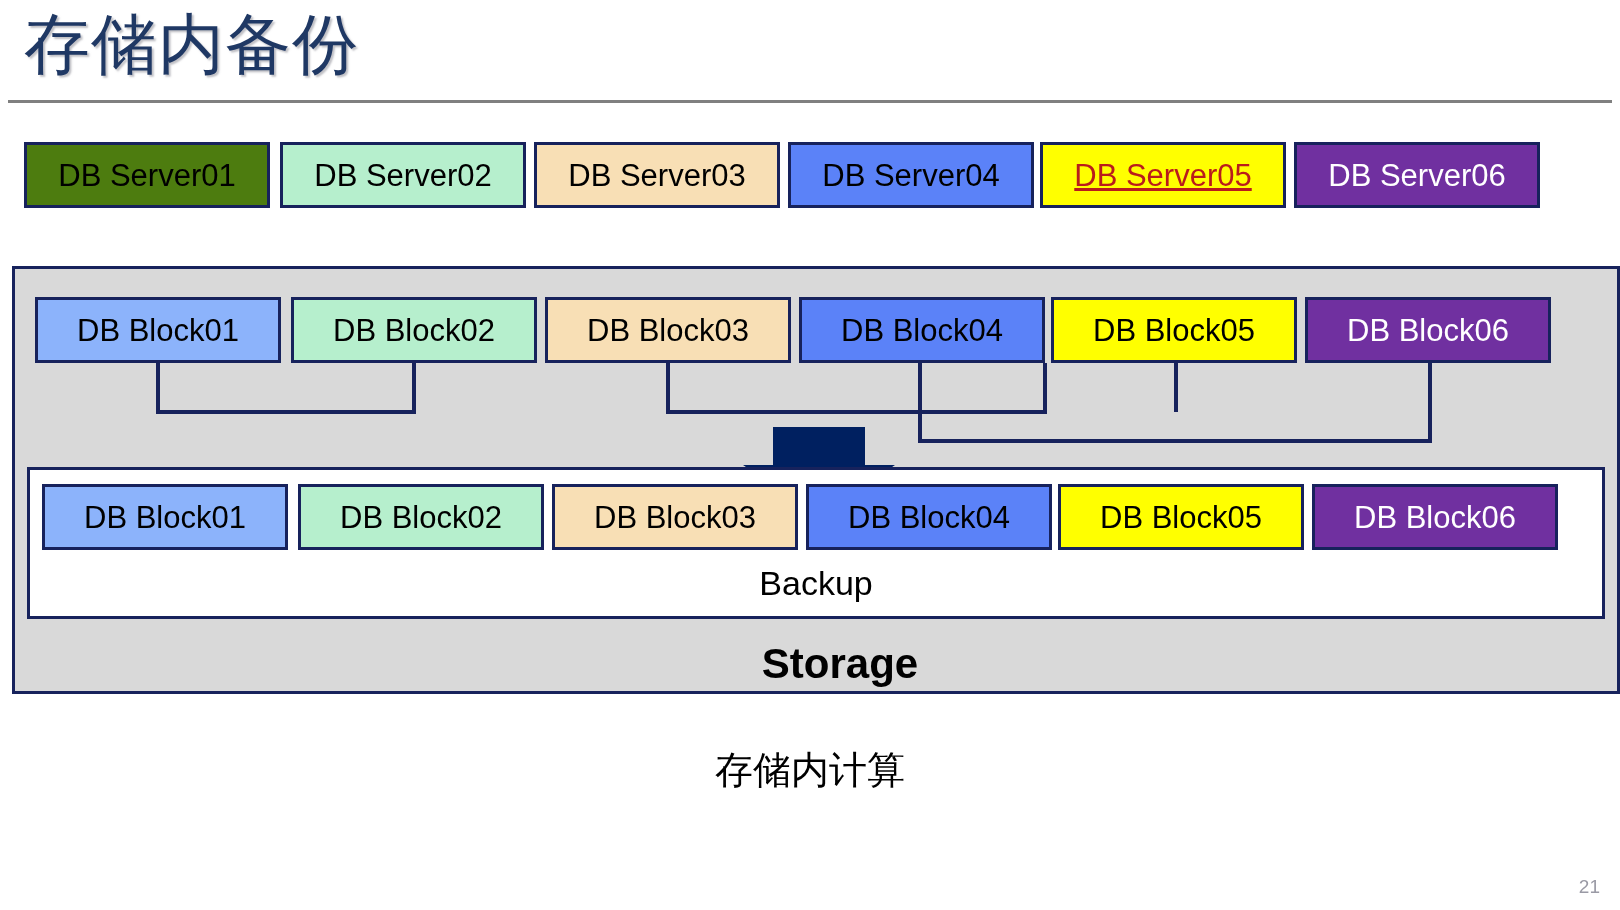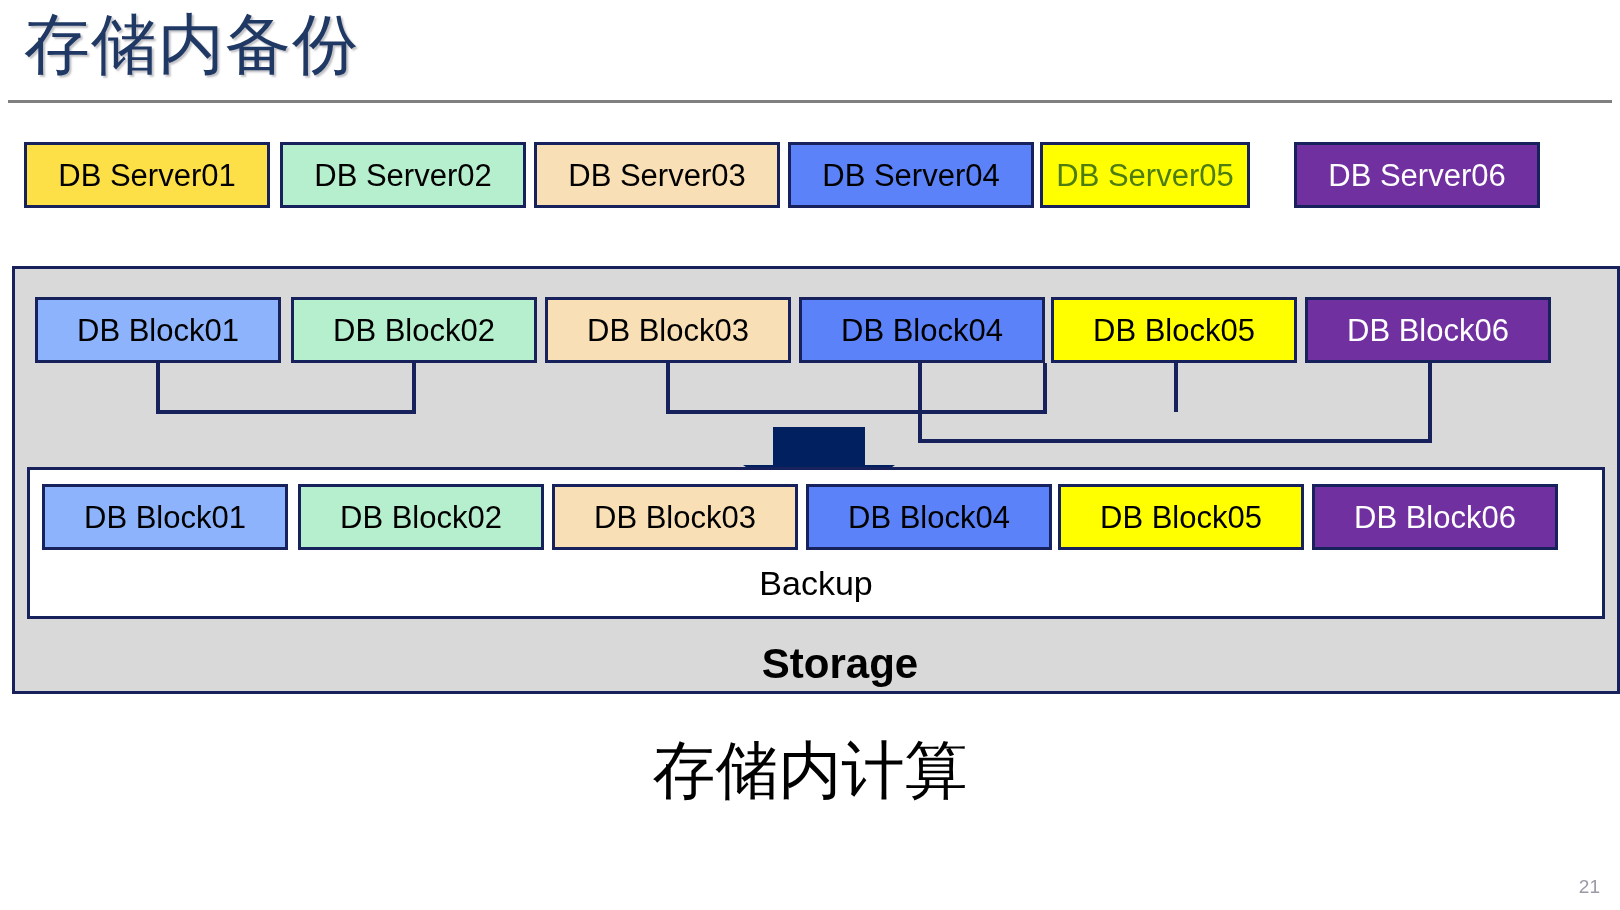--- a/index.html
+++ b/index.html
@@ -116,54 +116,54 @@
     pointer-events: none;
   }
 
   
   #captions {
     position: absolute;
     left: 0;
     right: 0;
     top: 736px;
     text-align: center;
-    font-size: 63px;
+    font-size: 38px;
     line-height: 68px;
     color: #000000;
   }
 
   
   #page-number {
     position: absolute;
     right: 20px;
     bottom: 12px;
     font-size: 19px;
     color: #9A9AA5;
   }
 </style>
 </head>
 <body>
 
 <div id="slide-title" style="color: rgb(31, 56, 100);">存储内备份</div>
 <div id="title-rule" style="background: rgb(128, 128, 128);"></div>
 
 <div id="server-row">
-    <div class="node" style="left: 24px; width: 246px; background: #fde047; color: rgb(0, 0, 0); border-color: rgb(23, 34, 92);">
+    <div class="node" style="left: 24px; width: 246px; background: #4d7c0f; color: rgb(0, 0, 0); border-color: rgb(23, 34, 92);">
       <span>DB Server01</span>
     </div>
     <div class="node" style="left: 280px; width: 246px; background: rgb(182, 239, 205); color: rgb(0, 0, 0); border-color: rgb(23, 34, 92);">
       <span>DB Server02</span>
     </div>
     <div class="node" style="left: 534px; width: 246px; background: rgb(248, 223, 181); color: rgb(0, 0, 0); border-color: rgb(23, 34, 92);">
       <span>DB Server03</span>
     </div>
     <div class="node" style="left: 788px; width: 246px; background: rgb(91, 130, 248); color: rgb(0, 0, 0); border-color: rgb(23, 34, 92);">
       <span>DB Server04</span>
     </div>
-    <div class="node" style="left: 1040px; width: 210px; background: rgb(255, 255, 0); color: #4d7c0f; border-color: rgb(23, 34, 92);">
+    <div class="node" style="left: 1040px; width: 246px; background: rgb(255, 255, 0); color: #b91c1c; border-color: rgb(23, 34, 92); text-decoration: underline;">
       <span>DB Server05</span>
     </div>
     <div class="node on-dark" style="left: 1294px; width: 246px; background: rgb(112, 48, 160); color: rgb(255, 255, 255); border-color: rgb(23, 34, 92);">
       <span>DB Server06</span>
     </div>
   </div>
 
 <div id="storage-container" style="background: rgb(217, 217, 217); border-color: rgb(23, 34, 92);">
 
   <svg id="connectors" viewBox="0 0 1608 428" preserveAspectRatio="none">

